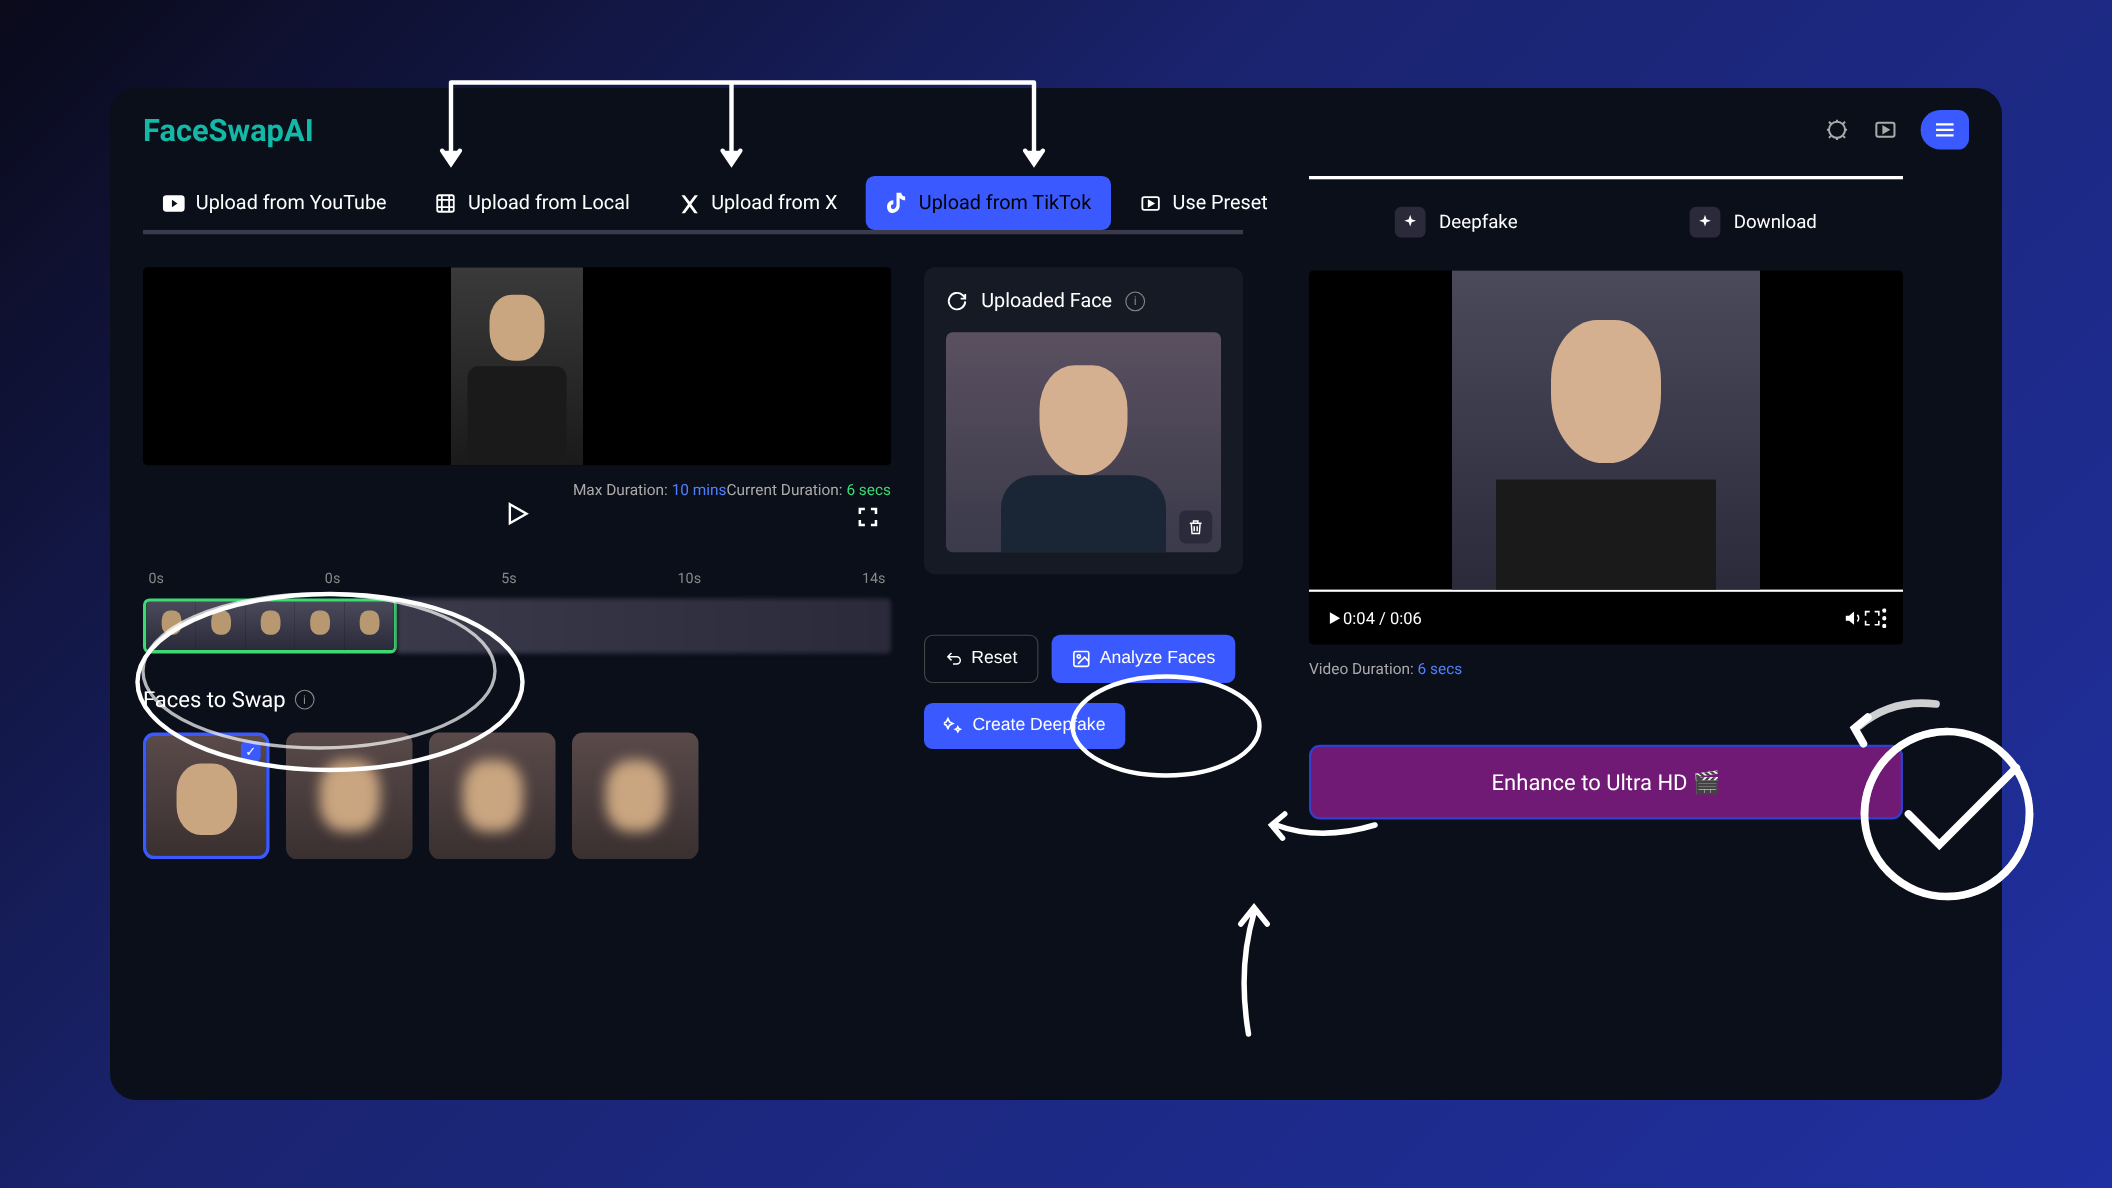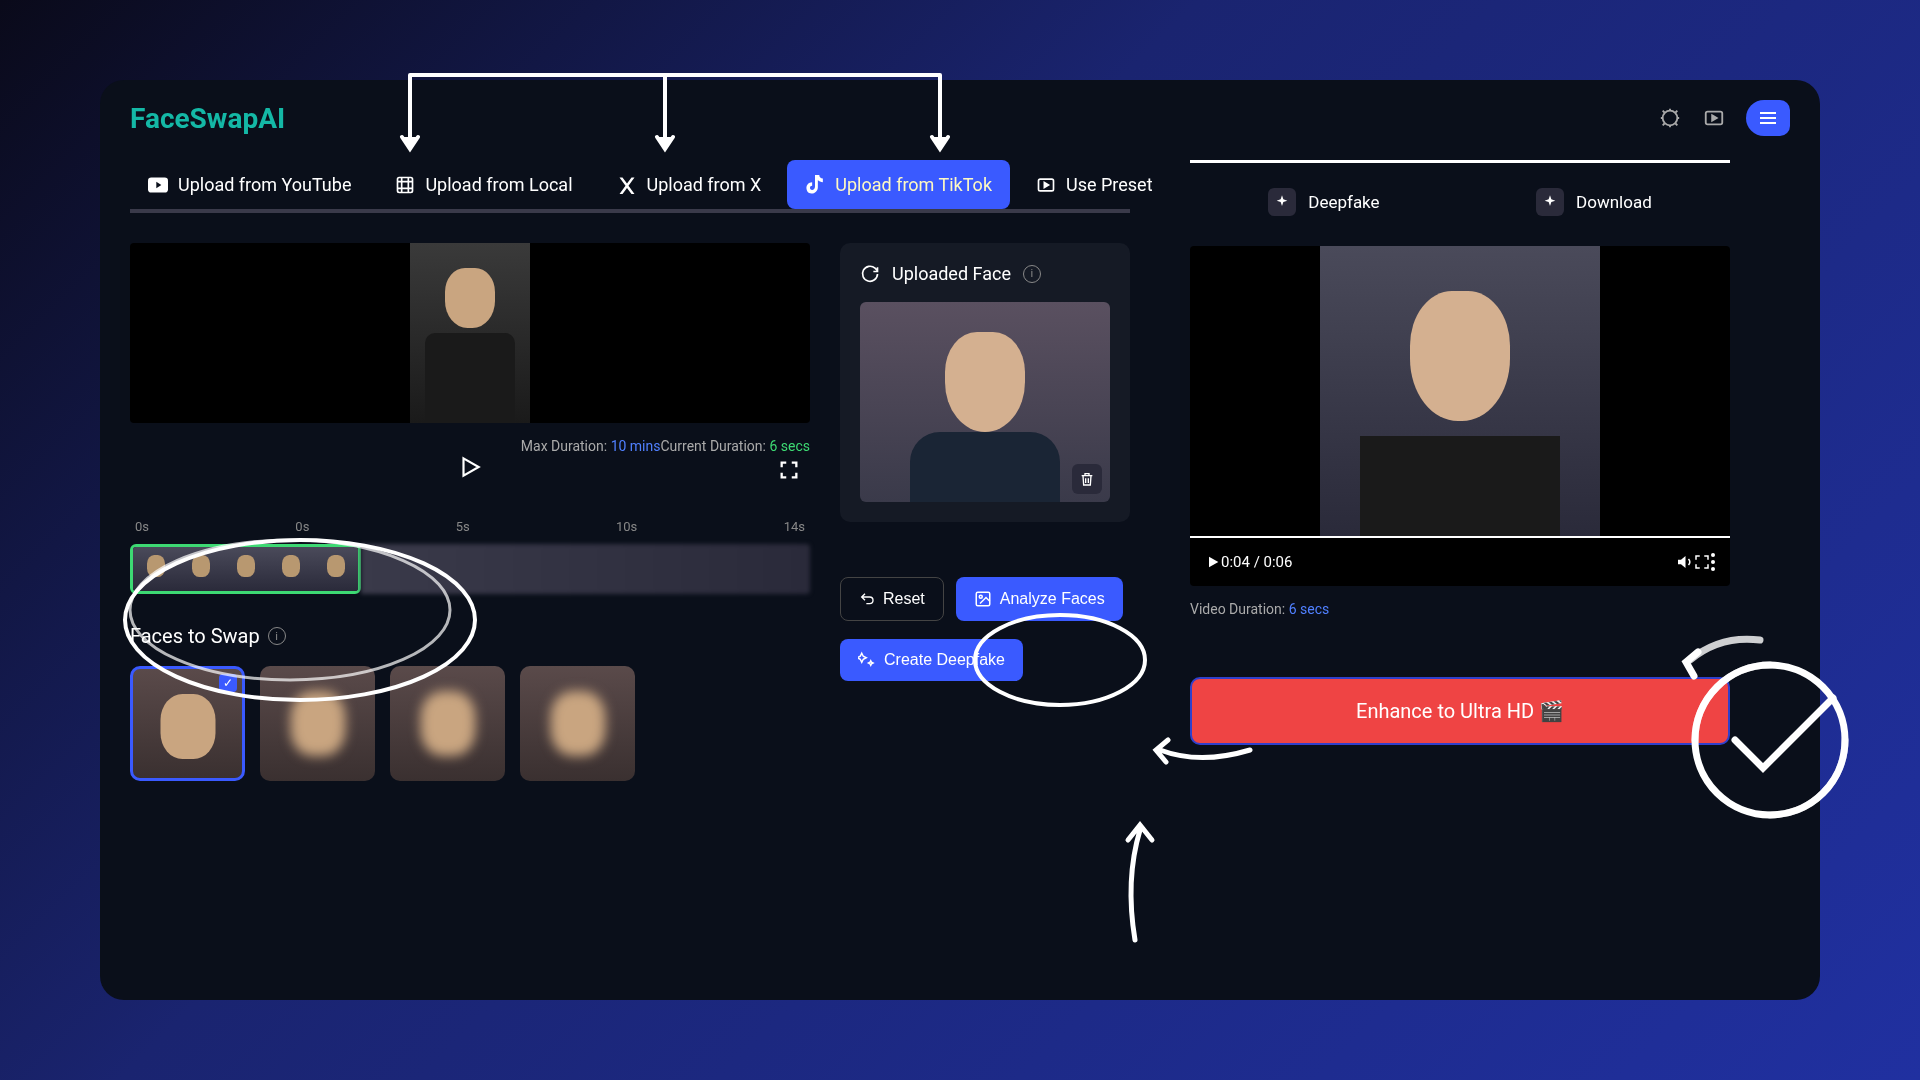--- a/index.html
+++ b/index.html
@@ -85,21 +85,21 @@
   gap: 10px;
   padding: 14px 18px;
   color: #fff;
   font-size: 18px;
   white-space: nowrap;
   cursor: pointer;
   border-radius: 8px;
 }
 .tab.active {
   background: #3a5aff;
-  color: #fef9c3;
+  color: #000000;
 }
 .tab-icon {
   width: 20px;
   height: 20px;
   display: inline-flex;
   align-items: center;
   justify-content: center;
 }
 .content-row {
   display: flex;
@@ -440,21 +440,21 @@
   margin-top: 15px;
   color: #aaa;
 }
 .bottom-btns {
   margin-top: 60px;
   display: flex;
   flex-direction: column;
   gap: 18px;
 }
 .enhance-btn {
-  background: #ef4444;
+  background: #701a75;
   padding: 20px;
   border-radius: 10px;
   font-size: 20px;
   text-align: center;
   cursor: pointer;
   border: 2px solid #3040cc;
 }
 .continue-btn {
   background: #3a5aff;
   padding: 20px;

